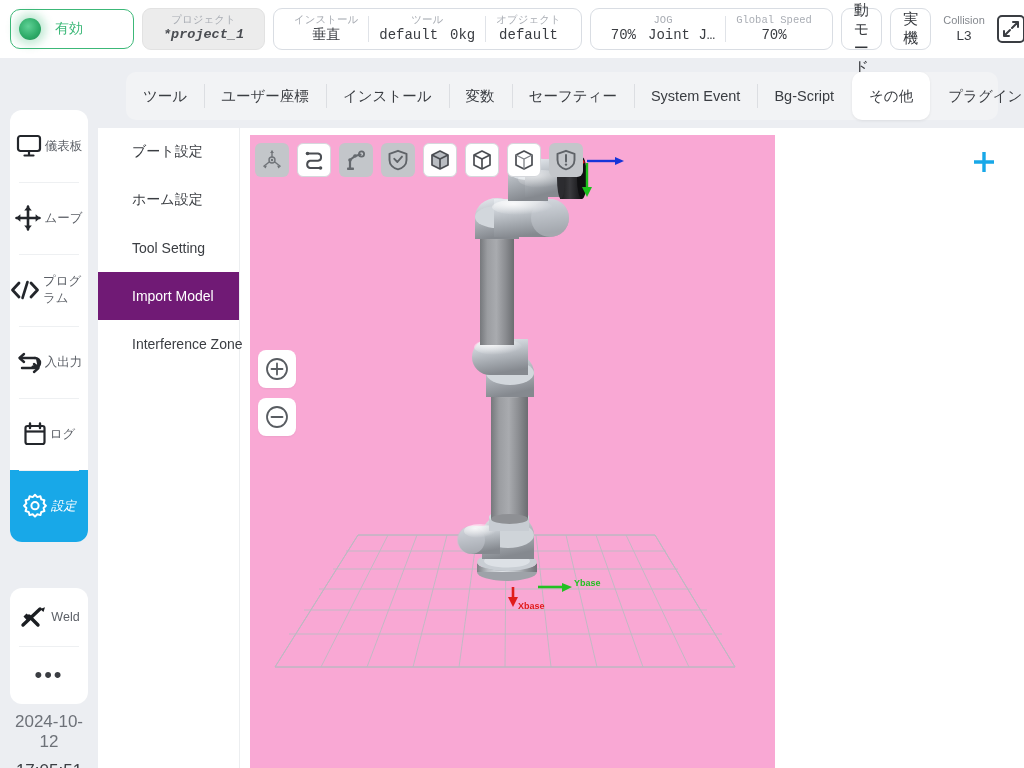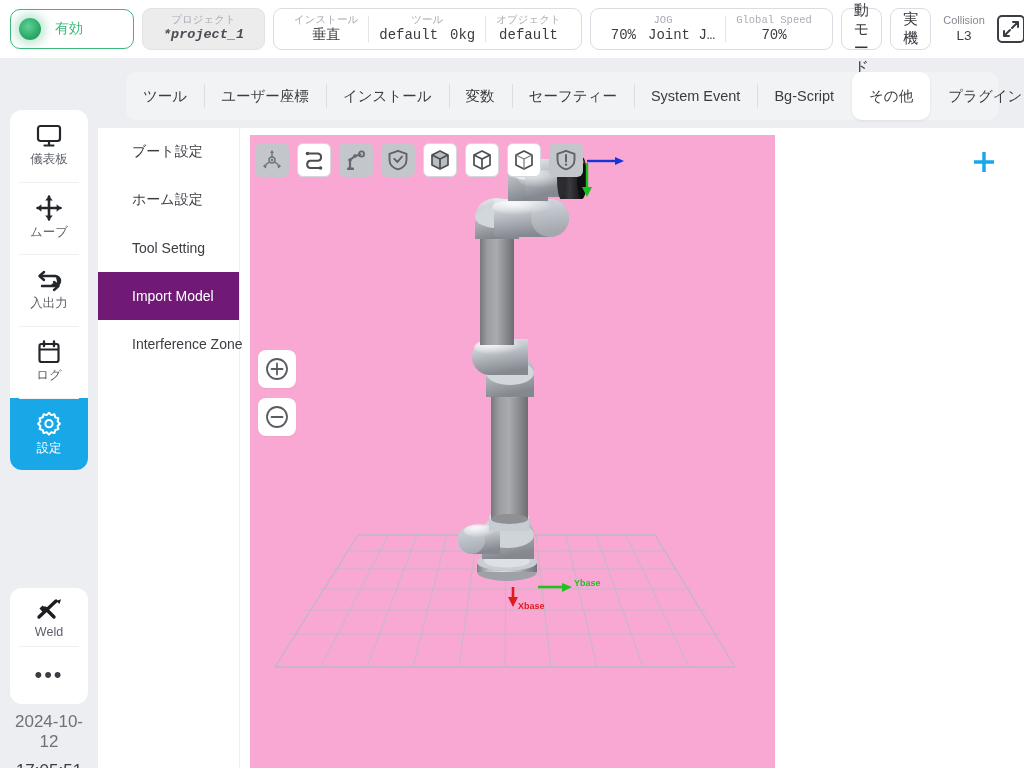--- a/index.html
+++ b/index.html
@@ -84,28 +84,28 @@
     margin: 0 1px;
   }
   .tab.active::before, .tab.active + .tab::before { display: none; }
 
   
   .rail {
     position: absolute; left: 10px; top: 110px; width: 78px;
     background: #ffffff; border-radius: 12px; overflow: hidden;
   }
   .rail-item {
-    height: 72px; display: flex; flex-direction: column; align-items: center; justify-content: center;
+    height: 72px; display: flex; align-items: center; justify-content: center;
     gap: 3px; position: relative;
   }
   .rail-item + .rail-item::before {
     content: ""; position: absolute; top: 0; left: 9px; right: 9px; height: 1px; background: #eef0f2;
   }
   .rail-item .rl { font-size: 12.5px; color: #5b5f66; }
-  .rail-item.active { background: #18a8e8; }
+  .rail-item.active { background: #18a8e8; font-style: italic; }
   .rail-item.active .rl { color: #ffffff; }
   .rail2 {
     position: absolute; left: 10px; top: 588px; width: 78px;
     background: #ffffff; border-radius: 12px; overflow: hidden;
   }
   .rail2 .rail-item { height: 58px; }
   .rail2 .dots { font-size: 22px; color: #3a3d42; letter-spacing: 2px; line-height: 10px; }
   .clock {
     position: absolute; left: 10px; top: 712px; width: 78px; text-align: center;
   }
@@ -261,20 +261,30 @@
           <path d="M13 1.5 L13 24.5 M1.5 13 L24.5 13" stroke="#23262b" stroke-width="2.6" stroke-linecap="round"></path>
           <path d="M13 1 L9.2 5.4 L16.8 5.4 Z" fill="#23262b"></path>
           <path d="M13 25 L9.2 20.6 L16.8 20.6 Z" fill="#23262b"></path>
           <path d="M1 13 L5.4 9.2 L5.4 16.8 Z" fill="#23262b"></path>
           <path d="M25 13 L20.6 9.2 L20.6 16.8 Z" fill="#23262b"></path>
         </svg>
       </span>
       <span class="rl">ムーブ</span>
     </div>
 
+    <div class="rail-item">
+      <span>
+        <svg width="30" height="22" viewBox="0 0 30 22">
+          <path d="M9 4 L2.5 11 L9 18" stroke="#23262b" stroke-width="2.8" fill="none" stroke-linecap="round" stroke-linejoin="round"></path>
+          <path d="M21 4 L27.5 11 L21 18" stroke="#23262b" stroke-width="2.8" fill="none" stroke-linecap="round" stroke-linejoin="round"></path>
+          <path d="M17.5 3 L12.5 19" stroke="#23262b" stroke-width="2.6" stroke-linecap="round"></path>
+        </svg>
+      </span>
+      <span class="rl">プログラム</span>
+    </div>
 
     <div class="rail-item">
       <span>
         <svg width="26" height="24" viewBox="0 0 26 24">
           <path d="M4 8 L19 8" stroke="#23262b" stroke-width="2.4" fill="none" stroke-linecap="round"></path>
           <path d="M19 8 A5 5 0 0 1 19 18 L6 18" stroke="#23262b" stroke-width="2.4" fill="none" stroke-linecap="round"></path>
           <path d="M22 16 L16 16 M22 16 L22 10" stroke="#23262b" stroke-width="2.4" fill="none" stroke-linecap="round" transform="rotate(-12 19 13)"></path>
           <path d="M8 4 L3.5 8 L8 12" stroke="#23262b" stroke-width="2.4" fill="none" stroke-linecap="round" stroke-linejoin="round"></path>
           <path d="M18 14 L22.5 18 L18 22" stroke="#23262b" stroke-width="2.4" fill="none" stroke-linecap="round" stroke-linejoin="round"></path>
         </svg>

